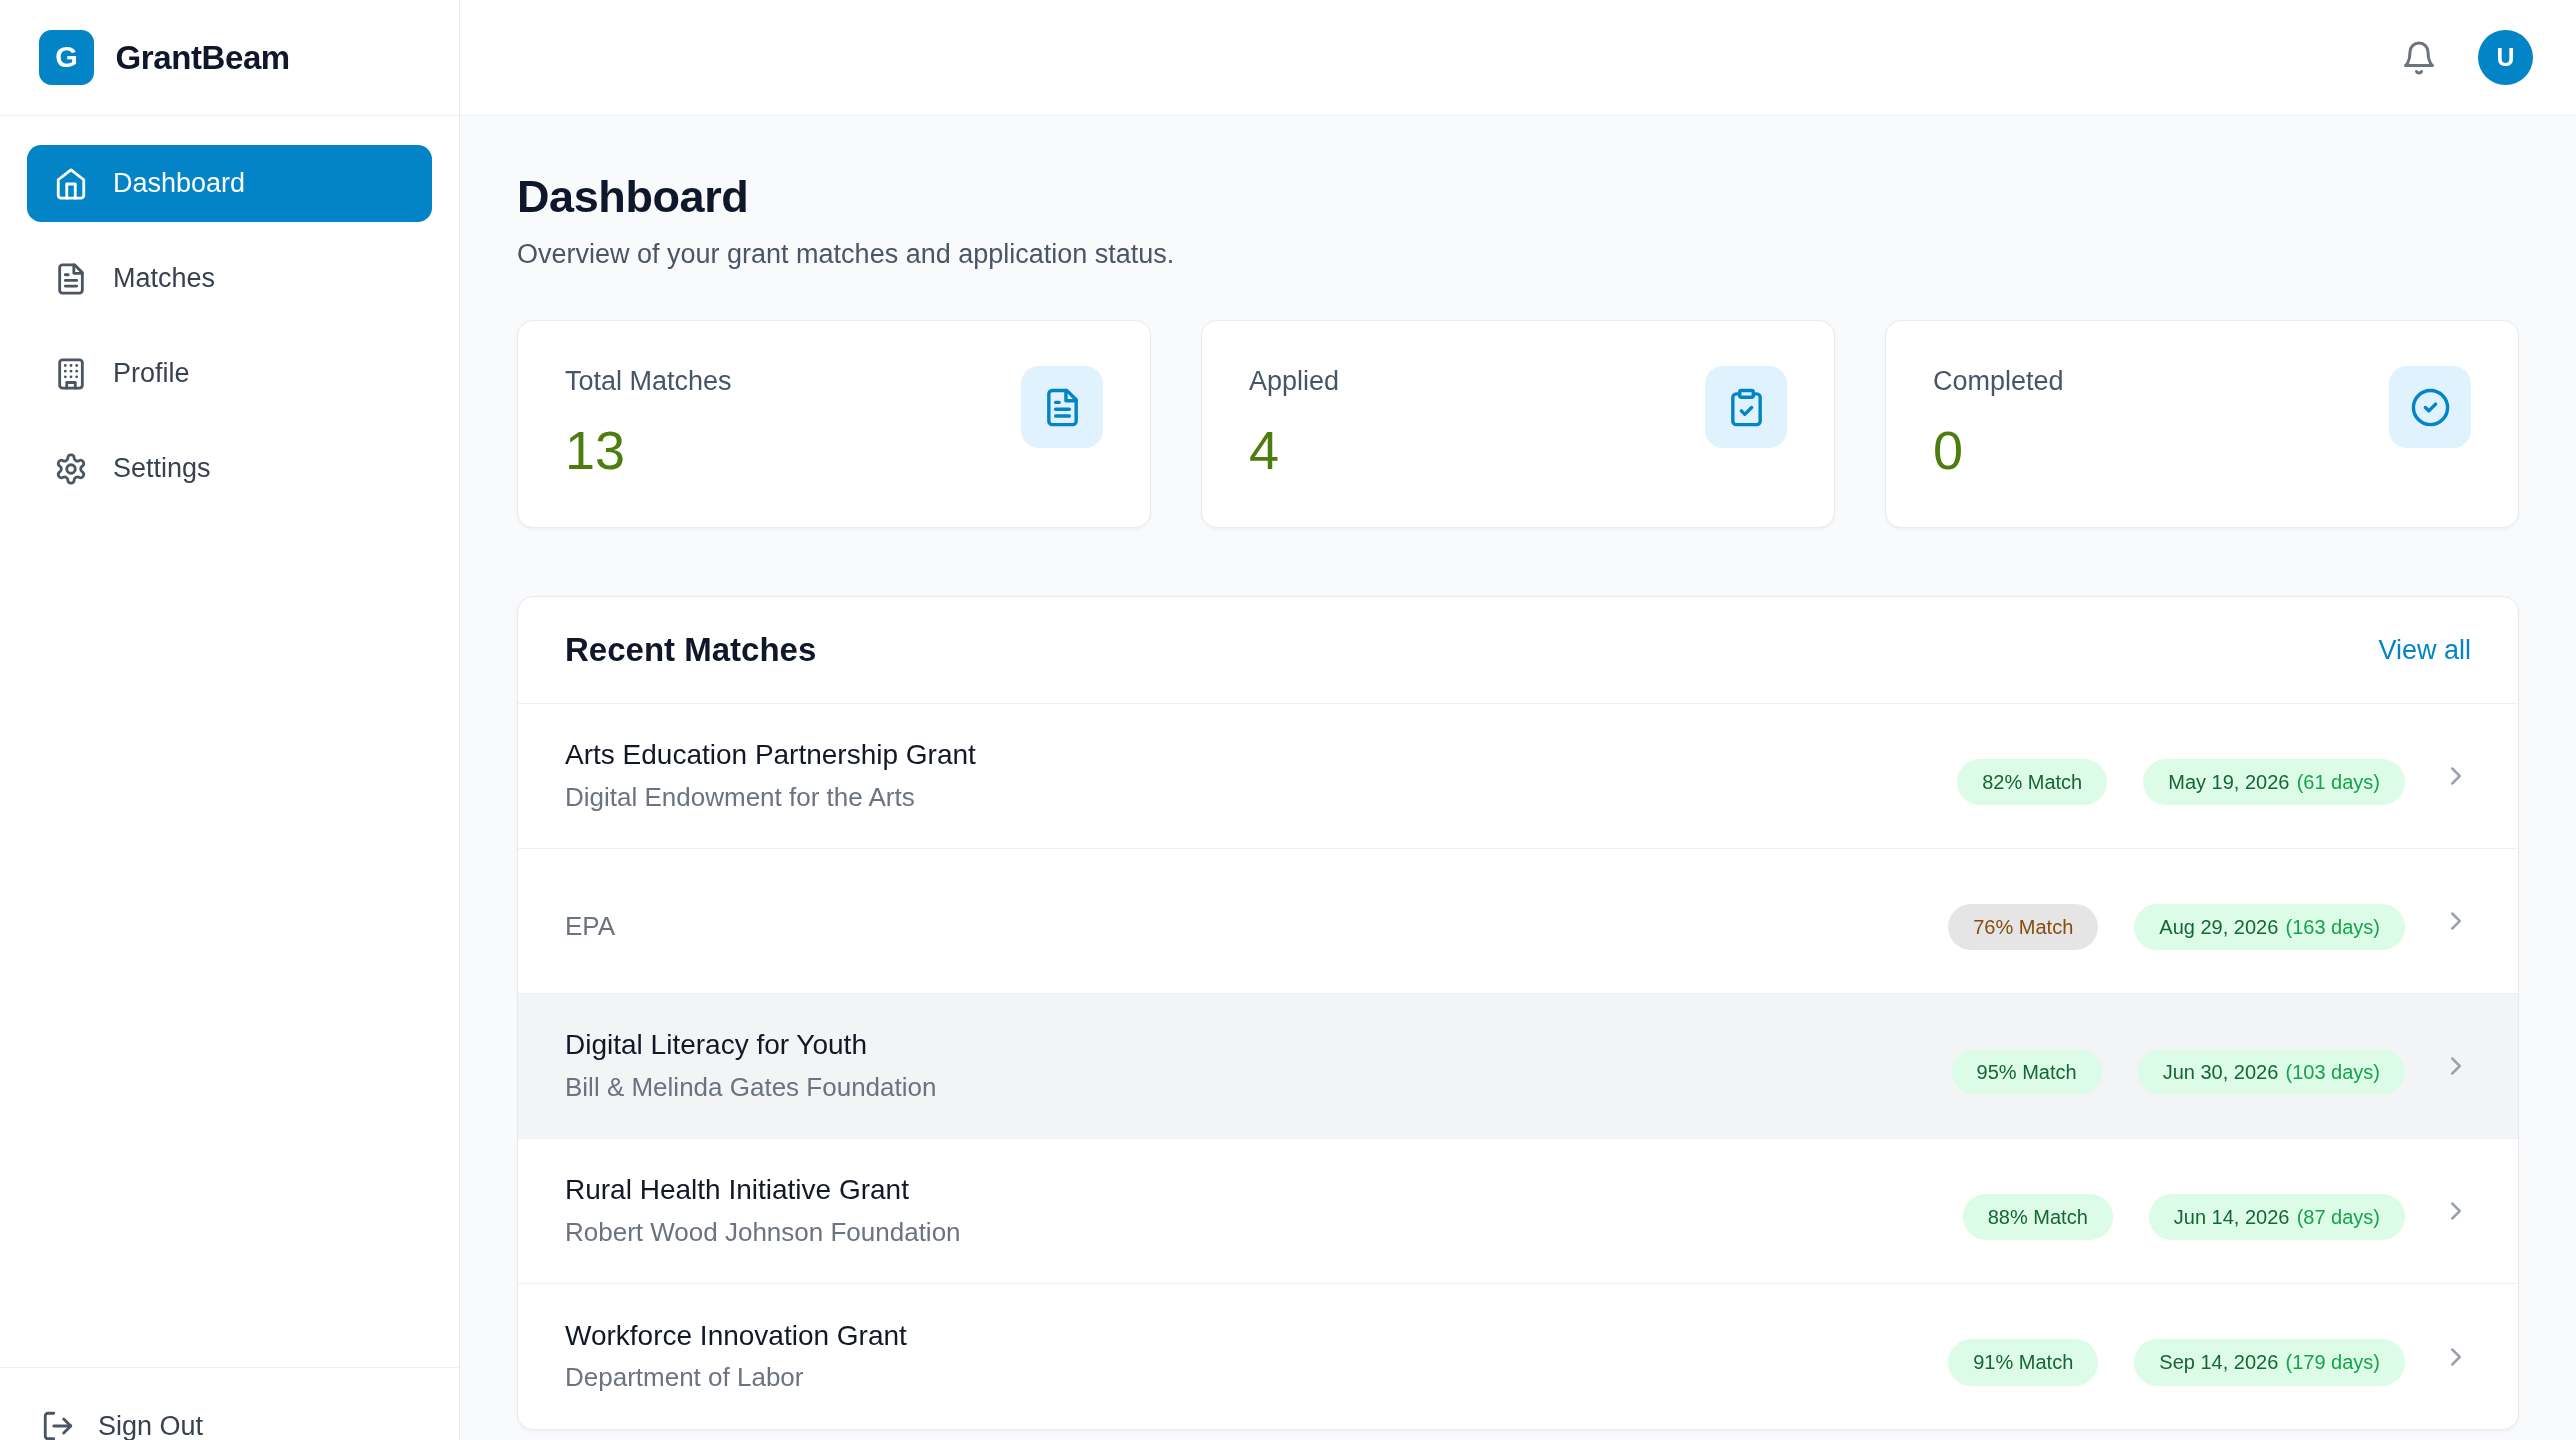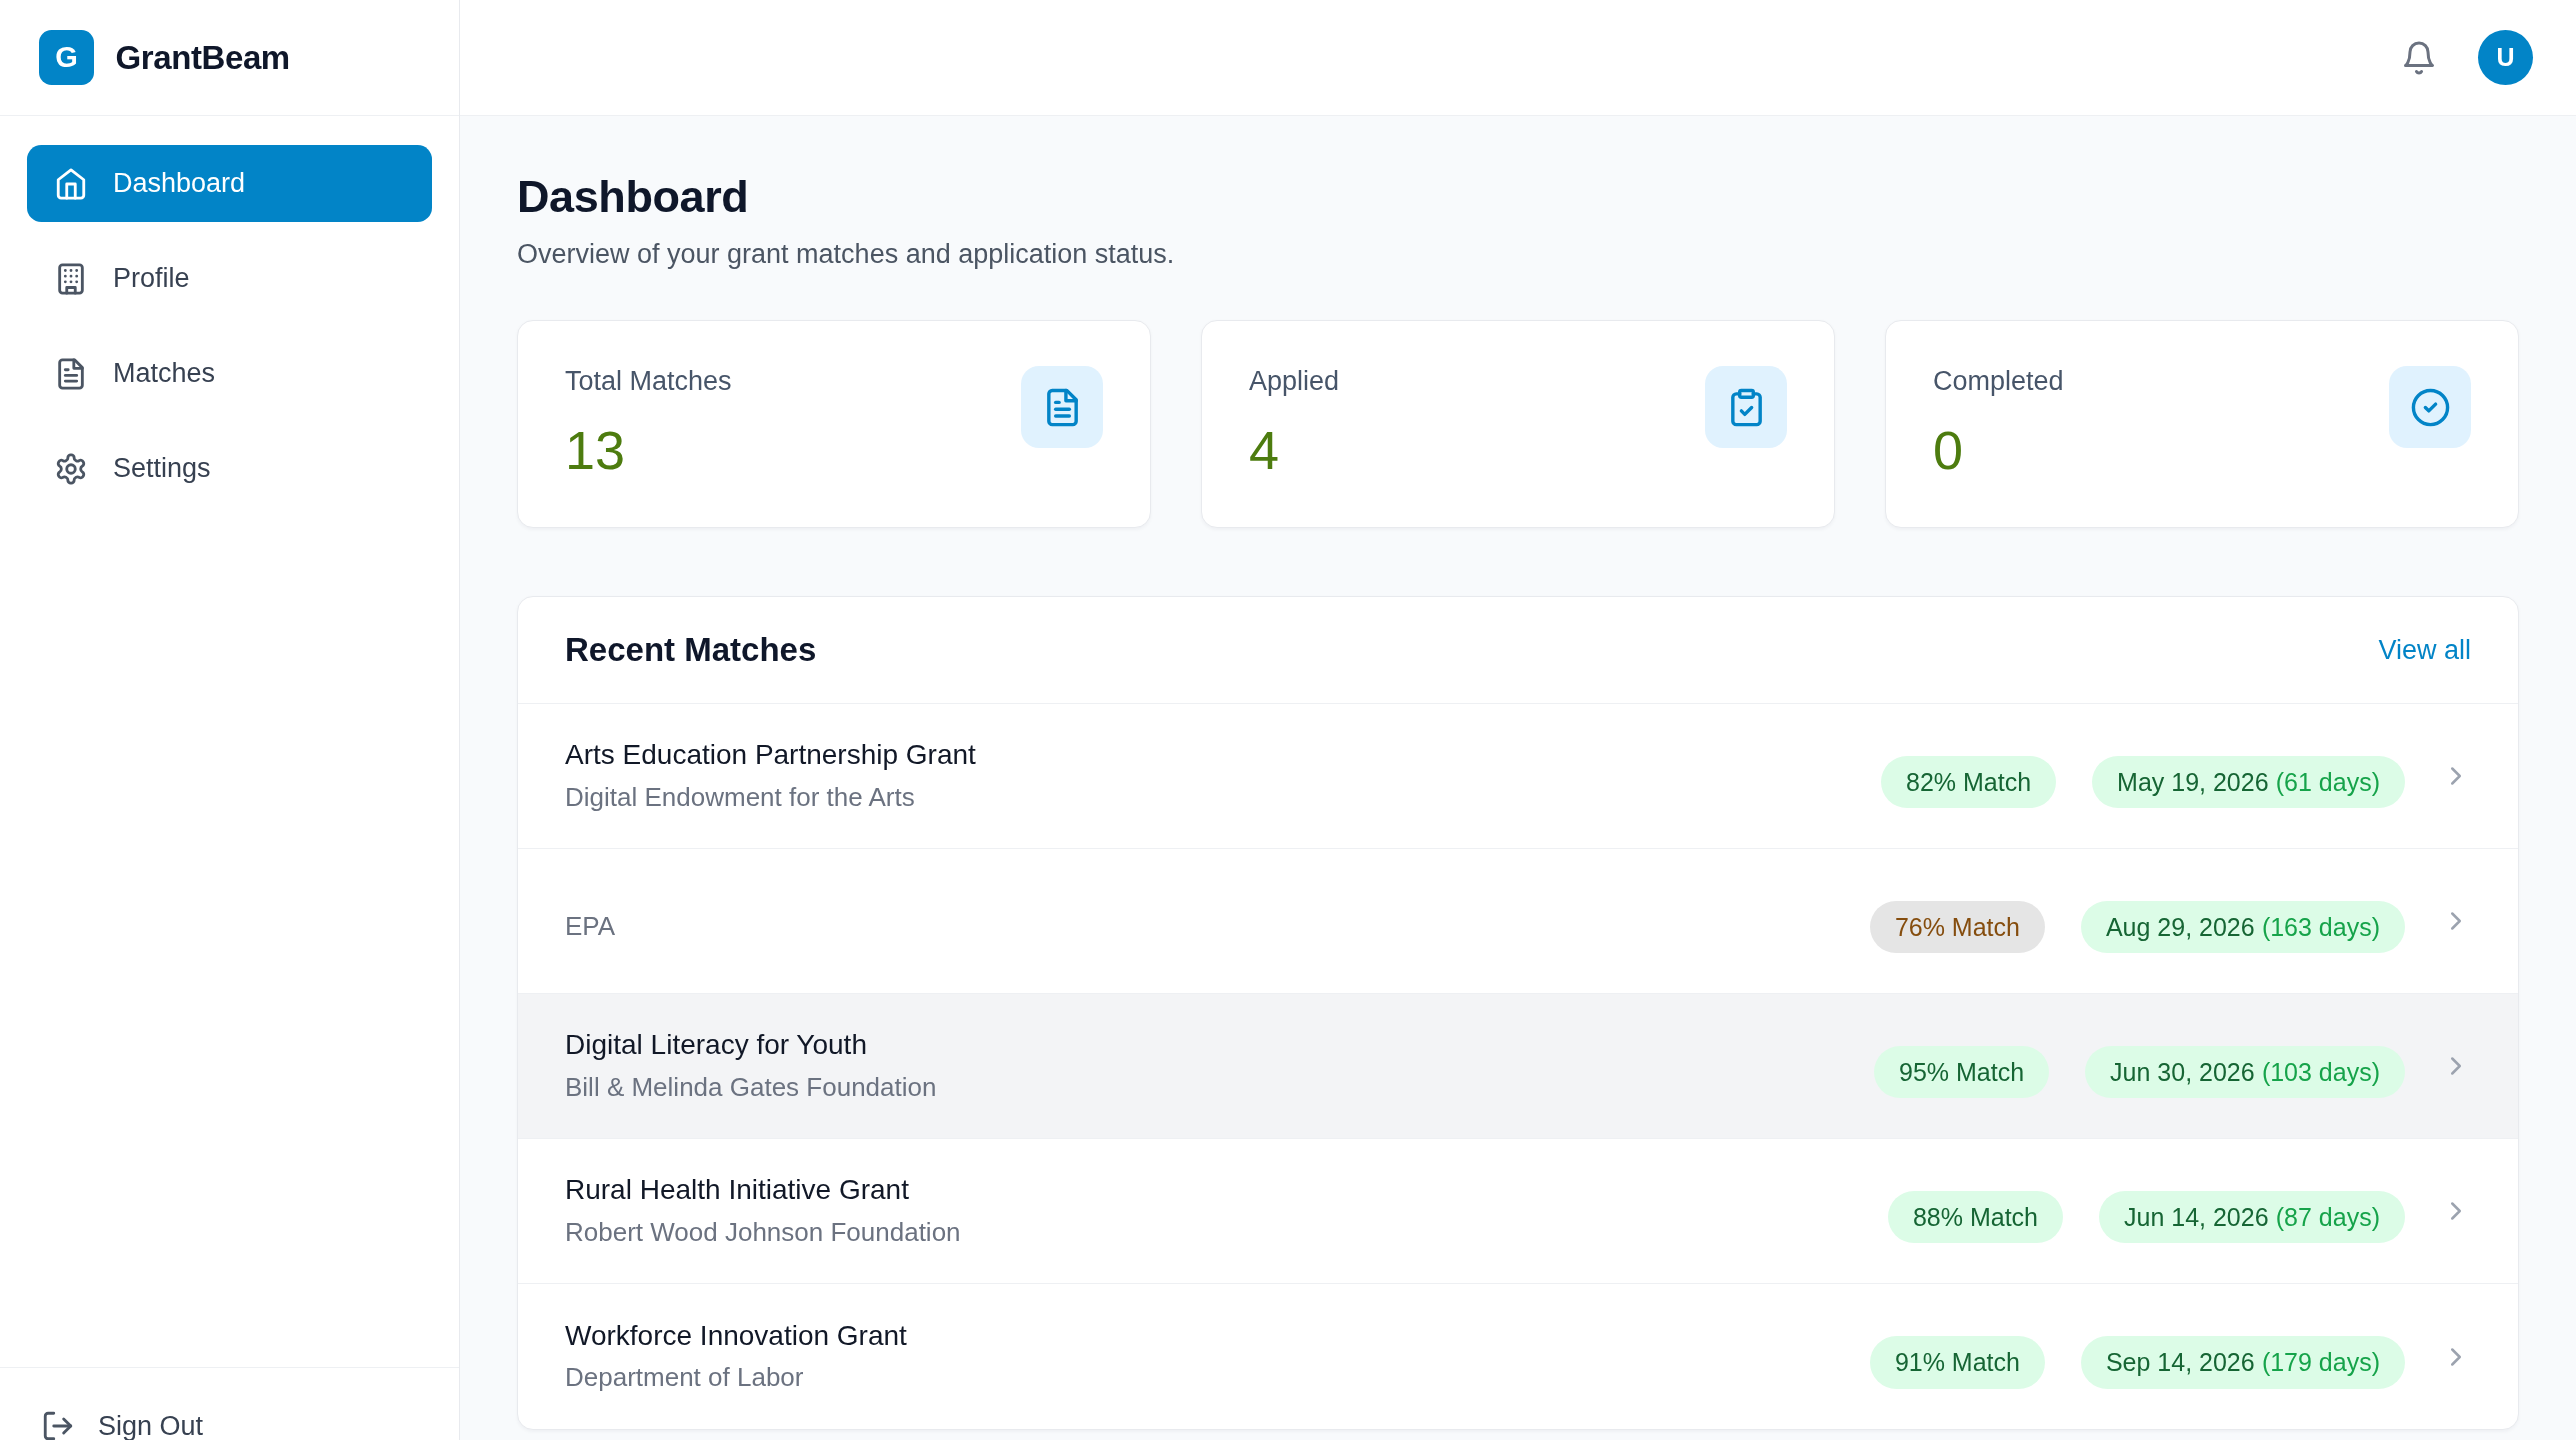--- a/index.html
+++ b/index.html
@@ -123,21 +123,21 @@
     cursor:pointer;
   }
   .match-row:last-child { border-bottom:none;gap:18px; }
   .match-row.highlighted { background:#f3f4f6; }
   .row-title { font-size:28px; color:#111827; }
   .row-org { font-size:26px; color:#6b7280; margin-top:10.7px; }
   .row-right { display:flex; align-items:center; gap:36px; }
 
   .badge {
     border-radius:894px; padding:11.6px 25px;
-    font-size:25px; white-space:nowrap;margin-top:12px;
+    font-size:20px; white-space:nowrap;margin-top:12px;
   }
   .badge-match[data-tone="green"] { background:#dcfce7; color:#166534; }
   .badge-match[data-tone="yellow"] { background:#e5e5e5; color:#854d0e; }
   .badge-date { background:#dcfce7; color:#166534; }
   .badge-date .days { color:#16a34a; margin-left:7.2px; }
 
   .chev svg { width:30px; height:30px; color:#9ca3af; }
 </style>
 </head>
 <body>
@@ -152,42 +152,42 @@
 
   <nav class="nav">
     <div class="nav-item active">
       <span>
         <svg viewBox="0 0 24 24" fill="none" stroke="currentColor" stroke-width="2" stroke-linecap="round" stroke-linejoin="round">
             <path d="m3 9 9-7 9 7v11a2 2 0 0 1-2 2H5a2 2 0 0 1-2-2z"></path>
             <path d="M9 22V12h6v10"></path>
           </svg>
       </span>
       <span>Dashboard</span>
-    </div>
-    <div class="nav-item">
-      <span>
-        <svg viewBox="0 0 24 24" fill="none" stroke="currentColor" stroke-width="2" stroke-linecap="round" stroke-linejoin="round">
-            <rect x="4" y="2" width="16" height="20" rx="2"></rect>
-            <path d="M9 22v-4h6v4"></path>
-            <path d="M8 6h.01M16 6h.01M12 6h.01M12 10h.01M12 14h.01M16 10h.01M16 14h.01M8 10h.01M8 14h.01"></path>
-          </svg>
-      </span>
-      <span>Profile</span>
     </div>
     <div class="nav-item">
       <span>
         <svg viewBox="0 0 24 24" fill="none" stroke="currentColor" stroke-width="2" stroke-linecap="round" stroke-linejoin="round">
             <path d="M14.5 2H6a2 2 0 0 0-2 2v16a2 2 0 0 0 2 2h12a2 2 0 0 0 2-2V7.5z"></path>
             <path d="M14 2v6h6"></path>
             <path d="M16 13H8"></path>
             <path d="M16 17H8"></path>
             <path d="M10 9H8"></path>
           </svg>
       </span>
       <span>Matches</span>
+    </div>
+    <div class="nav-item">
+      <span>
+        <svg viewBox="0 0 24 24" fill="none" stroke="currentColor" stroke-width="2" stroke-linecap="round" stroke-linejoin="round">
+            <rect x="4" y="2" width="16" height="20" rx="2"></rect>
+            <path d="M9 22v-4h6v4"></path>
+            <path d="M8 6h.01M16 6h.01M12 6h.01M12 10h.01M12 14h.01M16 10h.01M16 14h.01M8 10h.01M8 14h.01"></path>
+          </svg>
+      </span>
+      <span>Profile</span>
     </div>
     <div class="nav-item">
       <span>
         <svg viewBox="0 0 24 24" fill="none" stroke="currentColor" stroke-width="2" stroke-linecap="round" stroke-linejoin="round">
             <path d="M12.22 2h-.44a2 2 0 0 0-2 2v.18a2 2 0 0 1-1 1.73l-.43.25a2 2 0 0 1-2 0l-.15-.08a2 2 0 0 0-2.73.73l-.22.38a2 2 0 0 0 .73 2.73l.15.1a2 2 0 0 1 1 1.72v.51a2 2 0 0 1-1 1.74l-.15.09a2 2 0 0 0-.73 2.73l.22.38a2 2 0 0 0 2.73.73l.15-.08a2 2 0 0 1 2 0l.43.25a2 2 0 0 1 1 1.73V20a2 2 0 0 0 2 2h.44a2 2 0 0 0 2-2v-.18a2 2 0 0 1 1-1.73l.43-.25a2 2 0 0 1 2 0l.15.08a2 2 0 0 0 2.73-.73l.22-.39a2 2 0 0 0-.73-2.73l-.15-.08a2 2 0 0 1-1-1.74v-.5a2 2 0 0 1 1-1.74l.15-.09a2 2 0 0 0 .73-2.73l-.22-.38a2 2 0 0 0-2.73-.73l-.15.08a2 2 0 0 1-2 0l-.43-.25a2 2 0 0 1-1-1.73V4a2 2 0 0 0-2-2z"></path>
             <circle cx="12" cy="12" r="3"></circle>
           </svg>
       </span>
       <span>Settings</span>
     </div>

